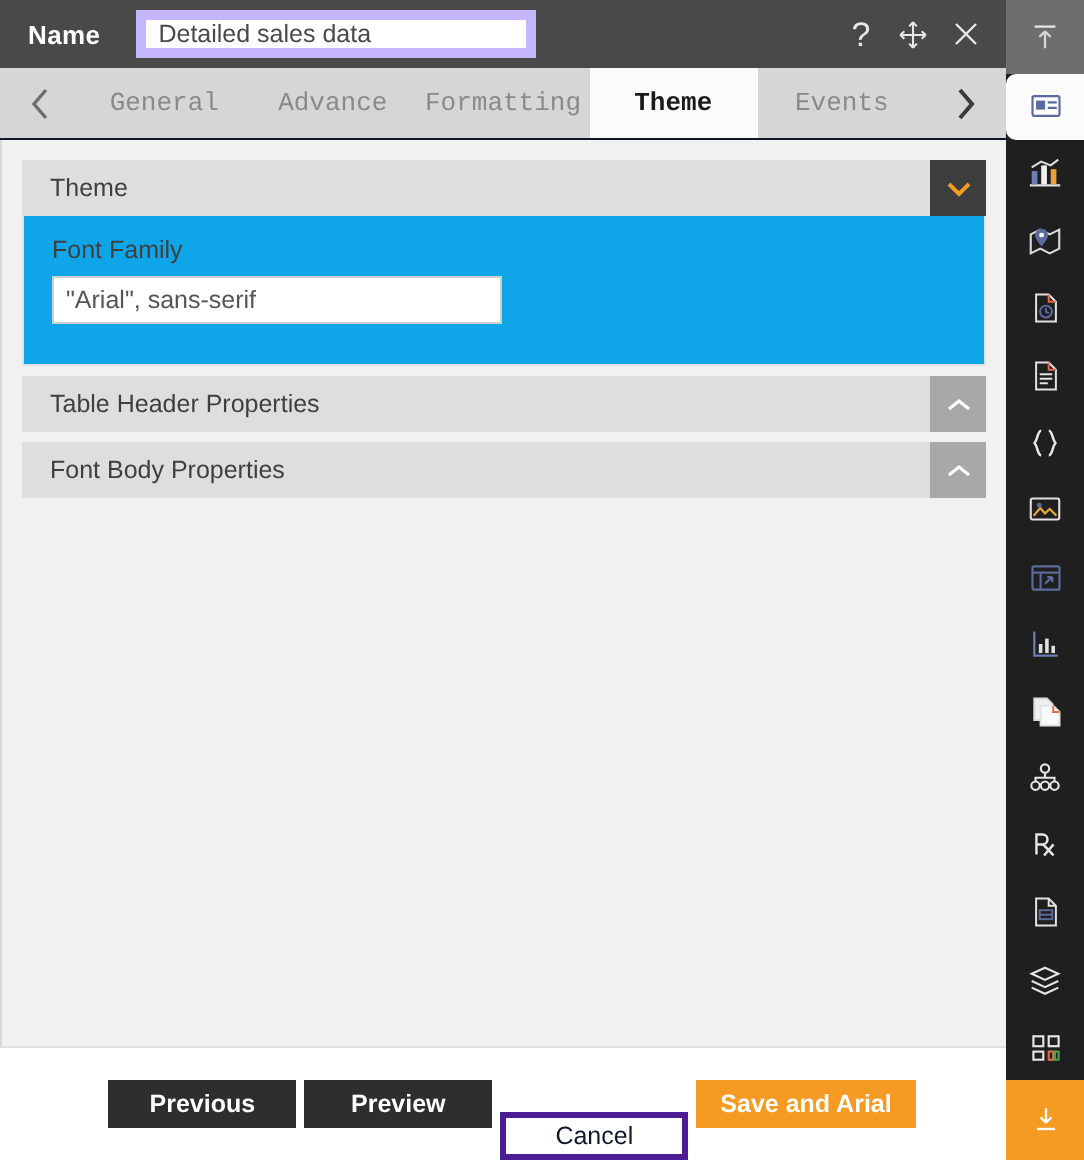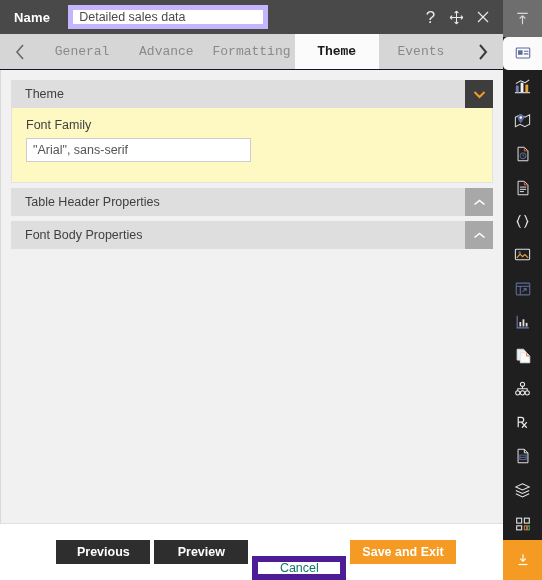--- a/index.html
+++ b/index.html
@@ -143,21 +143,21 @@
     display: flex;
     align-items: center;
     justify-content: center;
     cursor: pointer;
   }
   .chev-btn.expanded { background: #3d3d3d; }
   .chev-btn.collapsed { background: #a8a8a8; }
   .chev-btn svg { display:block; }
 
   .panel-body {
-    background: #fef9c3;
+    background: #0ea5e9;
     border: 1px solid #e2e2e2;
     border-top: none;
     padding: 10px 14px 20px 14px;
   }
   .field-label {
     font-size: 12.5px;
     color: #3f3f3f;
     margin-bottom: 6px;
   }
   .field-input {
@@ -190,21 +190,21 @@
     font-family: "Liberation Sans", sans-serif;
     font-size: 12.5px;
     border: none;
     cursor: pointer;
     display: flex;
     align-items: center;
     justify-content: center;
     padding: 0 12px;
   }
   .btn.dark { background: #2e2e2e; color: #ffffff; font-weight: bold; }
-  .btn.light { background: #ffffff; color: #0f766e; border: 6px solid #4c1d95; margin-top: 32px; }
+  .btn.light { background: #ffffff; color: #0f172a; border: 3px solid #4c1d95; margin-top: 32px; }
   .btn.accent { background: #f59a23; color: #ffffff; font-weight: bold; }
 
   
   .rail {
     width: 39px;
     height: 580px;
     background: #1f1f1f;
     display: flex;
     flex-direction: column;
     align-items: stretch;
@@ -313,21 +313,21 @@
           </div>
         </div>
       </div>
 
     </div>
 
     <div class="footer">
       <button class="btn dark">Previous</button>
       <button class="btn dark">Preview</button>
       <button class="btn light">Cancel</button>
-      <button class="btn accent">Save and Exit</button>
+      <button class="btn accent">Save and Arial</button>
     </div>
 
   </div>
 
   <div class="rail">
 
     <div class="rail-item first">
       <svg width="17" height="17" viewBox="0 0 18 18" fill="none" stroke="#e6e6e6" stroke-width="1.2">
         <path d="M3.5 3.5h11"></path>
         <path d="M9 15V6M9 6l-3 3M9 6l3 3" stroke="#d8d8d8"></path>

